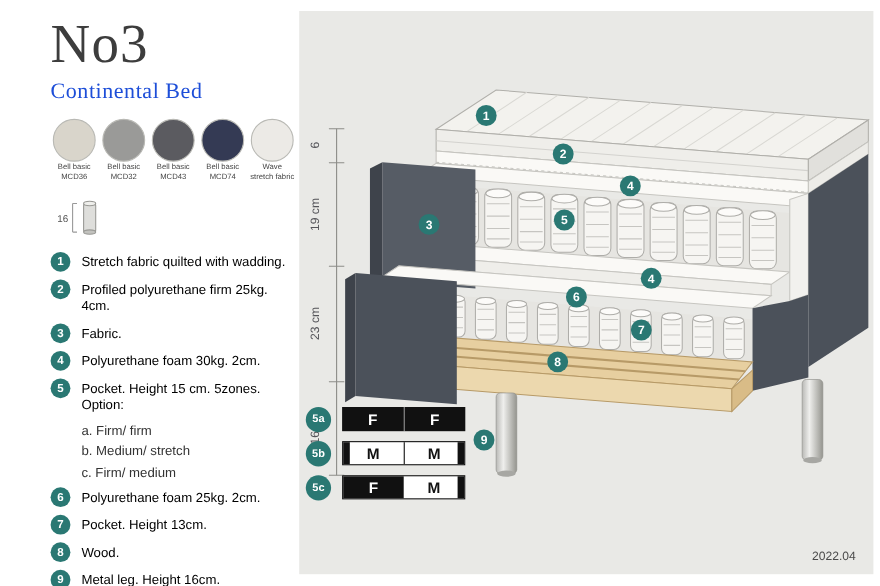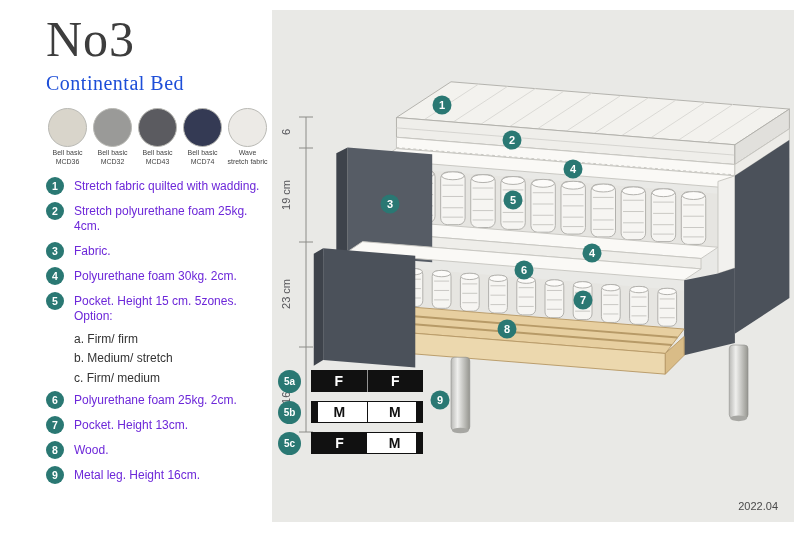--- a/index.html
+++ b/index.html
@@ -11,21 +11,21 @@
   .subtitle{font-family:"Liberation Serif",serif;font-size:20px;color:#1d4ed8;margin-top:7px;letter-spacing:0.5px;}
   .swatch-row{display:flex;gap:4px;margin-top:13px;margin-left:1px;}
   .swatch{width:41px;text-align:center;}
   .swatch-circle{width:39px;height:39px;border-radius:50%;border:1px solid #b9b9b4;box-sizing:border-box;margin:0 auto;}
   .swatch-label{font-size:7px;line-height:1.25;color:#444;margin-top:2px;}
   .leg-spec{margin-top:10px;height:42px;}
   .spec-list{margin-top:10px;}
   .spec-item{display:flex;gap:10px;margin-bottom:7px;align-items:flex-start;}
   .num-badge{flex:0 0 18px;width:18px;height:18px;border-radius:50%;background:var(--accent-teal,#2a7873);
              color:#fff;font-size:10.5px;font-weight:700;display:flex;align-items:center;justify-content:center;margin-top:0px;}
-  .item-text{font-size:12px;line-height:1.3;color:#6d28d9;padding-top:2px;}
+  .item-text{font-size:12px;line-height:1.3;color:#000000;padding-top:2px;}
   .option-line{font-size:12px;line-height:1.3;color:#333;margin-left:28px;margin-bottom:4px;}
   
   .panel{position:absolute;left:272px;top:10px;width:522px;height:512px;background:var(--panel-bg,#e9e9e6);}
   .panel svg{position:absolute;left:0;top:0;}
   svg text{font-family:"Liberation Sans",sans-serif;}
   .badge circle{fill:var(--accent-teal,#2a7873);}
   .badge text{fill:#fff;font-size:11px;font-weight:700;text-anchor:middle;}
   .dim{font-size:11px;fill:#55555a;text-anchor:middle;}
   
   .firm-table{position:absolute;left:6px;top:360px;}
@@ -88,29 +88,38 @@
       </div>
       <div class="swatch">
         <div class="swatch-circle" style="background: rgb(236, 234, 230);"></div>
         <div class="swatch-label">
             <div>Wave</div>
             <div>stretch fabric</div>
           </div>
       </div>
     </div>
 
+    <div class="leg-spec">
+      <svg width="70" height="42" viewBox="0 0 70 42">
+        <text x="6" y="25" font-size="9" fill="#555">16</text>
+        <path d="M20,8 h4 M20,8 v26 M20,34 h4" stroke="#999" fill="none"></path>
+        <rect x="30" y="8" width="11" height="26" rx="2" fill="#dededb" stroke="#9a9a96"></rect>
+        <ellipse cx="35.5" cy="8" rx="5.5" ry="2" fill="#efefec" stroke="#9a9a96"></ellipse>
+        <ellipse cx="35.5" cy="34" rx="5.5" ry="2" fill="#c2c2be" stroke="#9a9a96"></ellipse>
+      </svg>
+    </div>
 
     <div class="spec-list">
       <div class="spec-item">
         <div class="num-badge">1</div>
         <div class="item-text">Stretch fabric quilted with wadding.</div>
       </div>
       <div class="spec-item">
         <div class="num-badge">2</div>
-        <div class="item-text">Stretch polyurethane foam 25kg. 4cm.</div>
+        <div class="item-text">Profiled polyurethane firm 25kg. 4cm.</div>
       </div>
       <div class="spec-item">
         <div class="num-badge">3</div>
         <div class="item-text">Fabric.</div>
       </div>
       <div class="spec-item">
         <div class="num-badge">4</div>
         <div class="item-text">Polyurethane foam 30kg. 2cm.</div>
       </div>
       <div class="spec-item">

